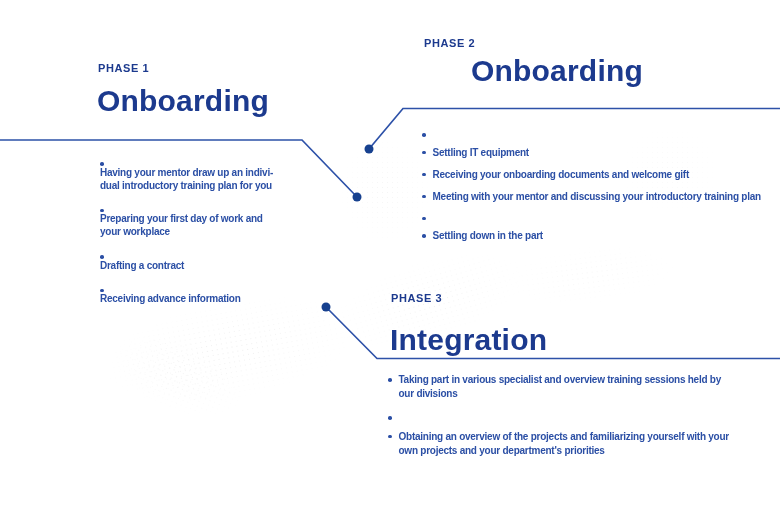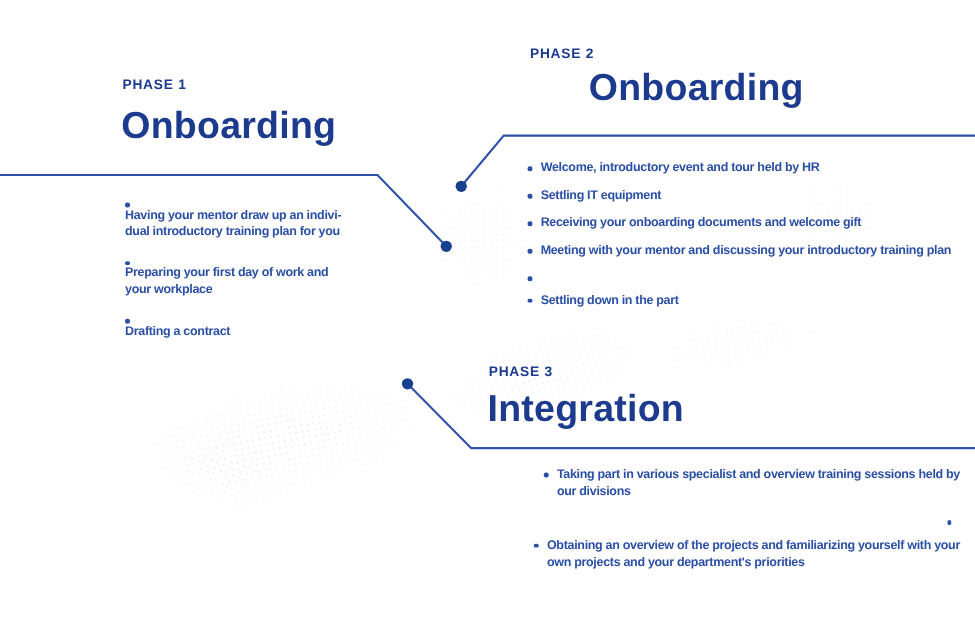--- a/index.html
+++ b/index.html
@@ -53,21 +53,21 @@
     color:var(--c-heading);
     font-size:30px;font-weight:bold;
     letter-spacing:.2px;line-height:32px;
     white-space:nowrap;
   }
   .label-1{left:98px;top:61px;}
   .title-1{left:97px;top:85px;}
   .label-2{left:424px;top:36px;}
   .title-2{left:423px;top:55px;margin-left:48px;}
   .label-3{left:391px;top:291px;}
-  .title-3{left:390px;top:312px;}
+  .title-3{left:390px;top:324px;}
 
   
   ul.bullets{
     position:absolute;z-index:3;
     list-style:none;
     color:var(--c-body);
     font-size:10px;font-weight:bold;
     letter-spacing:-0.25px;
   }
   ul.bullets li{display:flex;align-items:flex-start;}
@@ -76,21 +76,21 @@
     width:3.5px;height:3.5px;border-radius:50%;
     background:var(--c-body);
     margin:5px 7px 0 0;
   }
   .bullet-text{white-space:pre-line;}
   .list-1{left:100px;top:157px;width:210px;line-height:13px;}
   .list-1 li{margin-bottom:12px;flex-direction:column;}
   .list-2{left:422px;top:128px;width:362px;line-height:13px;}
   .list-2 li{margin-bottom:9px;}
   .list-3{left:388px;top:373px;width:380px;line-height:14px;}
-  .list-3 li{margin-bottom:10px;justify-content:flex-end;}
+  .list-3 li{margin-bottom:10px;}
 </style>
 </head>
 <body>
 
 <div class="canvas">
 
   <div>
     <div class="wm wm-a"></div>
     <div class="wm wm-b"></div>
     <div class="wm wm-c"></div>
@@ -120,28 +120,31 @@
       </li>
       <li>
         <span class="bullet-dot"></span>
         <span class="bullet-text">Preparing your first day of work and
 your workplace</span>
       </li>
       <li>
         <span class="bullet-dot"></span>
         <span class="bullet-text">Drafting a contract</span>
       </li>
+      <li>
+        <span class="bullet-dot"></span>
+        <span class="bullet-text">Receiving advance information</span>
+      </li>
     </ul>
 
   <div class="phase-label label-2">PHASE 2</div>
   <h2 class="phase-title title-2">Onboarding</h2>
   <ul class="bullets list-2">
       <li>
         <span class="bullet-dot"></span>
-        <span class="bullet-text">Welcome, introductory event and tour held by HR</span>
       </li>
       <li>
         <span class="bullet-dot"></span>
         <span class="bullet-text">Settling IT equipment</span>
       </li>
       <li>
         <span class="bullet-dot"></span>
         <span class="bullet-text">Receiving your onboarding documents and welcome gift</span>
       </li>
       <li>

